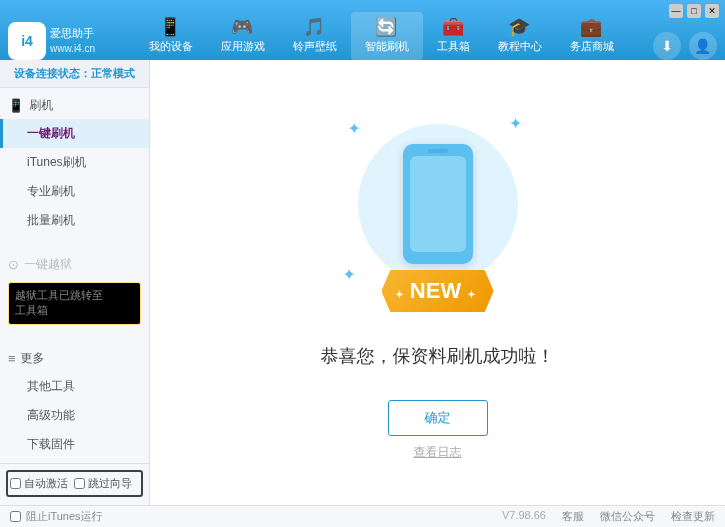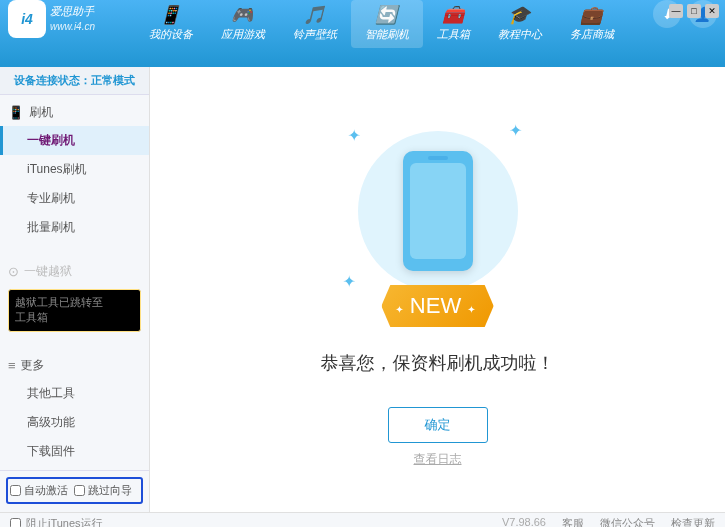--- a/index.html
+++ b/index.html
@@ -1,25 +1,24 @@
 <!DOCTYPE html>
 <html><head>
   <meta charset="utf-8">
   <style>
     * { margin: 0; padding: 0; box-sizing: border-box; }
     body { width: 725px; height: 527px; font-family: 'Microsoft YaHei', Arial, sans-serif; font-size: 12px; overflow: hidden; background: #f0f0f0; }
 
     
     .header {
       background: linear-gradient(180deg, #4ab3f4 0%, #2196d3 100%);
-      height: 67px;
+      height: 60px;
       display: flex;
-      align-items: flex-start;
+      align-items: flex-end;
       padding: 0 8px;
-      font-style: italic;
     }
     .logo-area {
       display: flex; align-items: center; width: 110px;
     }
     .logo-icon {
       width: 38px; height: 38px; background: #fff; border-radius: 8px;
       display: flex; align-items: center; justify-content: center;
       color: #2196d3; font-weight: bold; font-size: 14px; margin-right: 4px;
     }
     .logo-text { color: #fff; font-size: 11px; line-height: 1.4; }
@@ -83,21 +82,21 @@
       margin: 4px 8px; background: #000000; border: 1px solid #ffe082; border-radius: 3px;
       padding: 5px 6px; font-size: 11px; color: #888; line-height: 1.4;
     }
 
     
     .sidebar-bottom {
       margin-top: auto; padding: 6px 6px; border-top: 1px solid #dde;
     }
     .auto-row {
       display: flex; align-items: center; gap: 6px; padding: 4px 2px;
-      border: 2px solid #1d4ed8; border-radius: 3px; margin-bottom: 6px;
+      border: 2px solid #404040; border-radius: 3px; margin-bottom: 6px;
     }
     .checkbox-item {
       display: flex; align-items: center; gap: 3px; font-size: 11px; color: #555; cursor: pointer;
     }
     .checkbox-item input { width: 11px; height: 11px; }
     .device-info {
       display: flex; align-items: flex-start; gap: 6px; padding: 2px;
     }
     .device-text { font-size: 11px; line-height: 1.5; }
     .device-name { font-weight: bold; color: #333; font-size: 12px; }
@@ -129,23 +128,23 @@
       position: absolute; top: 5px; left: 50%; transform: translateX(-50%);
       width: 20px; height: 4px; background: #4ab0e8; border-radius: 3px;
     }
     .sparkle {
       position: absolute; color: #5bbfef; font-size: 16px;
     }
     .sparkle1 { top: 15px; left: 10px; }
     .sparkle2 { top: 10px; right: 15px; }
     .sparkle3 { bottom: 40px; left: 5px; }
     .new-badge {
-      position: absolute; bottom: 4px; left: 50%; transform: translateX(-50%);
+      position: absolute; bottom: 12px; left: 50%; transform: translateX(-50%);
       background: linear-gradient(135deg, #f7b731 0%, #f09800 100%);
-      color: #fff; font-weight: normal; font-size: 22px;
+      color: #fff; font-weight: bold; font-size: 22px;
       padding: 8px 18px 8px 14px;
       clip-path: polygon(8% 0%, 92% 0%, 100% 50%, 92% 100%, 8% 100%, 0% 50%);
       white-space: nowrap;
     }
 
     .success-text {
       font-size: 18px; color: #333; margin-bottom: 32px; font-weight: 400;
     }
     .confirm-btn {
       width: 100px; height: 36px; background: #fff; border: 1px solid #2196d3;

